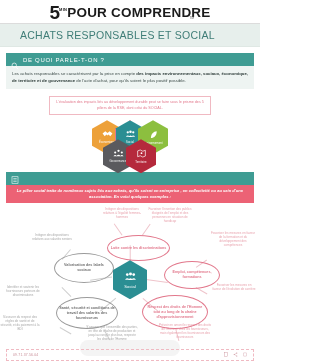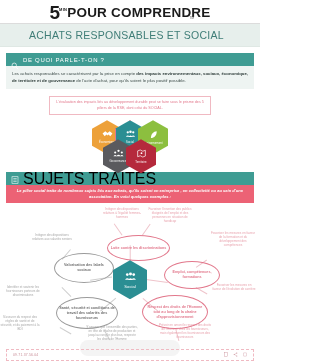--- a/index.html
+++ b/index.html
@@ -21,21 +21,21 @@
   .logo-rest{font-size:13.5px;font-weight:bold;letter-spacing:.2px;line-height:15px;text-align:right;}
   .logo-tm{font-size:3px;position:absolute;right:66px;top:16px;color:#555;}
   .topline{position:absolute;left:0;right:0;bottom:0;height:1px;background:#dcdcdc;}
 
   
   .title-band{
     background:#e7efec;height:22px;display:flex;align-items:center;
     padding-left:12px;border-bottom:1px solid #dfe8e4;
   }
   .title-band h1{
-    margin:17px;font-size:10.5px;font-weight:normal;color:#3f7d77;letter-spacing:.25px;
+    margin:8px;font-size:10.5px;font-weight:normal;color:#3f7d77;letter-spacing:.25px;
   }
 
   
   .sec-head{
     background:#3f9c93;height:13px;margin:6px 6px 0 6px;
     display:flex;align-items:center;padding-left:5px;gap:4px;
   }
   .sec-head .ico{width:8px;height:8px;flex:0 0 8px;}
   .sec-head .lbl{font-size:6px;color:#ffffff;letter-spacing:.7px;}
 
@@ -216,21 +216,20 @@
 
 <div class="sec2-head">
   <span class="ico">
     <svg viewBox="0 0 16 16" width="8" height="8">
         <rect x="2" y="1.5" width="12" height="13" fill="none" stroke="#fff" stroke-width="1.2"></rect>
         <line x1="4.6" y1="5" x2="11.4" y2="5" stroke="#fff" stroke-width="1.1"></line>
         <line x1="4.6" y1="8" x2="11.4" y2="8" stroke="#fff" stroke-width="1.1"></line>
         <line x1="4.6" y1="11" x2="11.4" y2="11" stroke="#fff" stroke-width="1.1"></line>
       </svg>
   </span>
-  <span class="lbl">SUJETS TRAITES</span>
 </div>
 
 <div class="pinkbar">
   <p>Le pilier social traite de nombreux sujets liés aux achats, qu'ils soient en entreprise , en collectivité ou au sein d'une association. En voici quelques exemples :</p>
 </div>
 
 <div class="map">
 
   <div class="connector" style="left:130px;top:56px;width:16px;transform:rotate(-90deg);"></div>
   <div class="connector grey" style="left:112px;top:72px;width:22px;transform:rotate(172deg);"></div>

